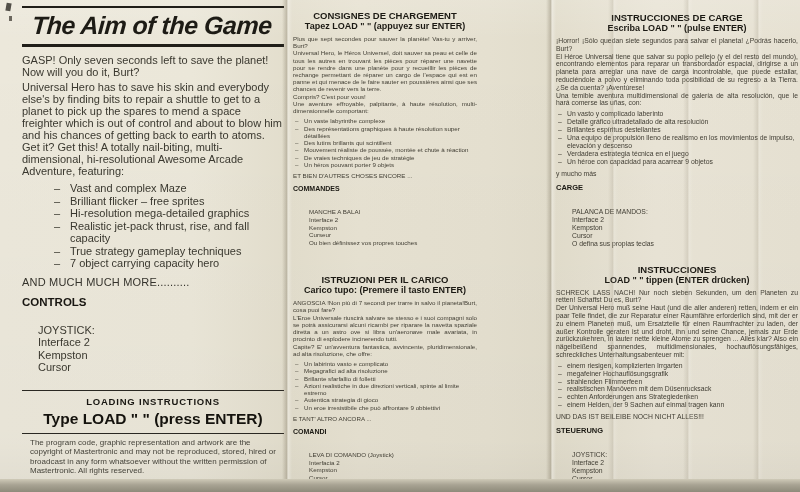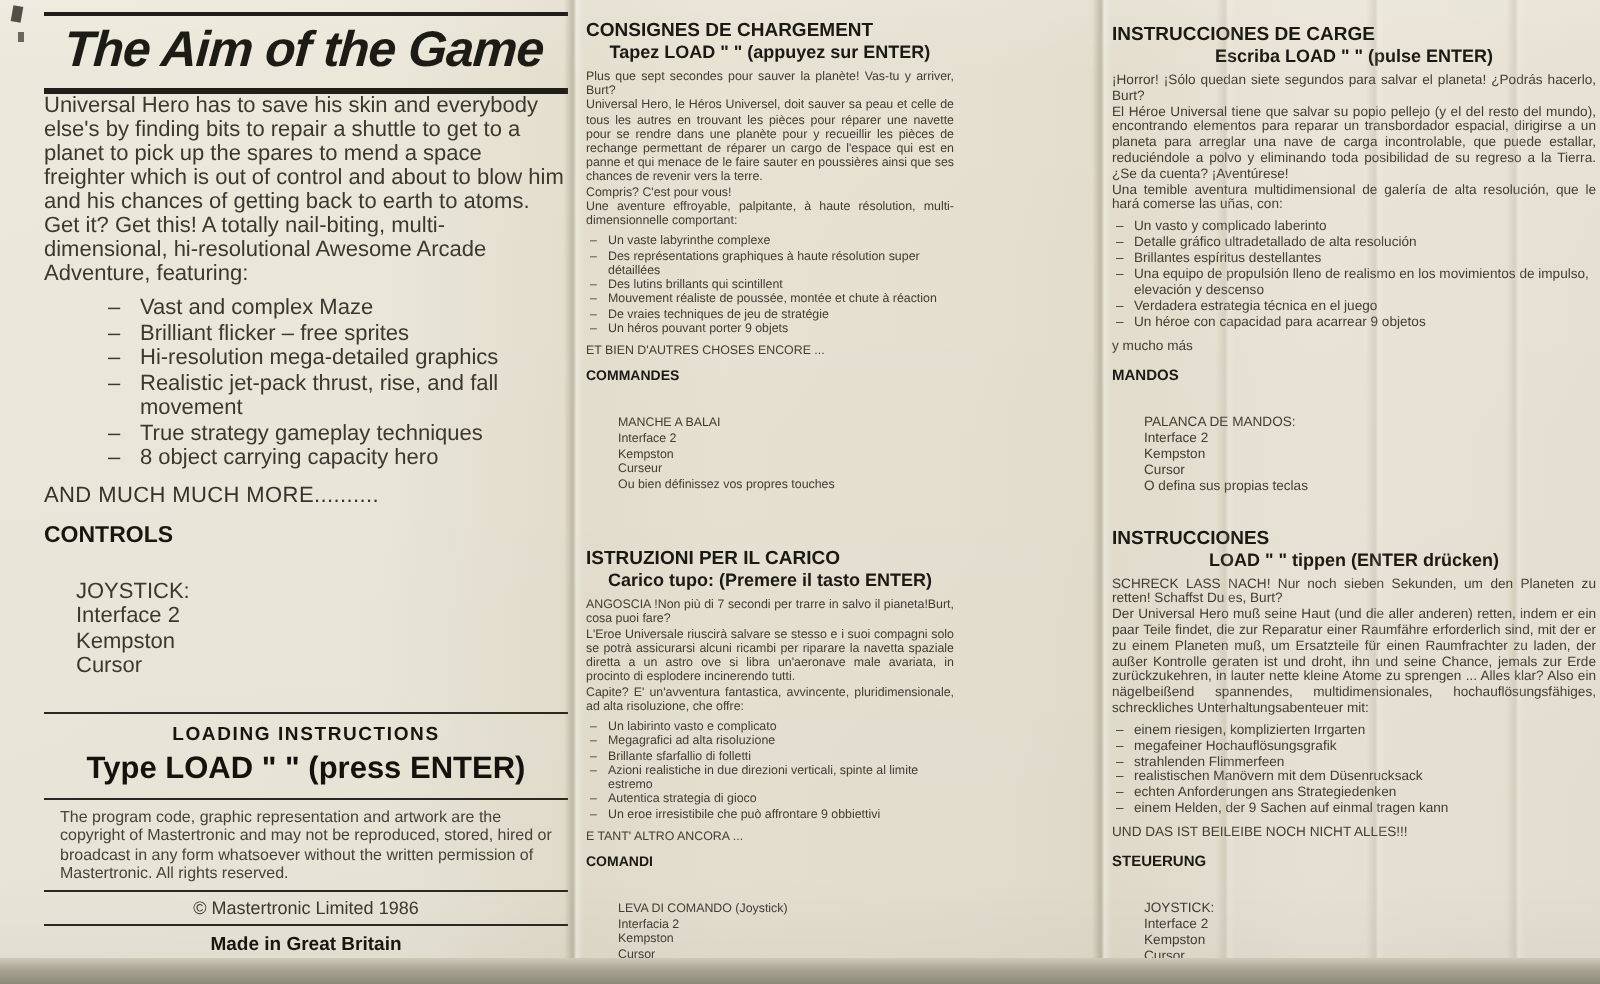--- a/index.html
+++ b/index.html
@@ -39,21 +39,21 @@
   .panel-en ul.plainlist { font-size:11px; line-height:12.5px; color:#3a382f; }
   .en-load-h { text-align:center; font-weight:700; font-size:9.5px; letter-spacing:.8px; margin-top:5px; color:#181611; }
   .en-load-cmd { text-align:center; font-weight:700; font-size:15.5px; margin:3px 0 5px; color:#14120d; }
   .en-copy { font-size:8px; line-height:9.5px; margin:4px 8px 3px; color:#45433a; }
   .en-copyline { text-align:center; font-size:9px; margin:3px 0; color:#3a382f; }
   .en-made { text-align:center; font-weight:700; font-size:9.5px; margin-top:4px; color:#181611; }
   .mt8 { margin-top:8px; }
 
   
   .panel-mid { position:absolute; left:293px; top:10px; width:184px; color:#403d33; }
-  .col-h   { font-weight:700; font-size:9.5px; line-height:11px; color:#1b1913; }
+  .col-h   { text-align:center; font-weight:700; font-size:9.5px; line-height:11px; color:#1b1913; }
   .col-sub { text-align:center; font-weight:700; font-size:9px;  line-height:10px; color:#1b1913; margin-bottom:4px; }
   .panel-mid p, .panel-right p { font-size:6.2px; line-height:7.2px; margin:0; text-align:justify; }
   .panel-mid ul.feat, .panel-right ul.feat { margin:3px 0 0 2px; font-size:6.2px; line-height:7.3px; }
   .panel-mid ul.feat li, .panel-right ul.feat li { position:relative; padding-left:9px; }
   .panel-mid ul.feat li::before, .panel-right ul.feat li::before { content:"–"; position:absolute; left:0; }
   .more-line { font-size:6.2px; margin-top:4px; }
   .ctl-h { font-weight:700; font-size:7px; margin-top:6px; color:#1b1913; }
   .panel-mid ul.plainlist, .panel-right ul.plainlist { font-size:6.2px; line-height:7.6px; }
   .sect-gap { margin-top:28px; }
 
@@ -72,29 +72,30 @@
 <div id="scan">
 
   <div class="mark m1"></div>
   <div class="mark m2"></div>
 
   <div class="panel-en">
     <div class="rule-thin"></div>
     <div class="en-title">The Aim of the Game</div>
     <div class="rule-thick"></div>
 
+    <p class="body intro">GASP! Only seven seconds left to save the planet! Now will you do it, Burt?</p>
     <p class="body">Universal Hero has to save his skin and everybody else's by finding bits to repair a shuttle to get to a planet to pick up the spares to mend a space freighter which is out of control and about to blow him and his chances of getting back to earth to atoms. Get it? Get this! A totally nail-biting, multi-dimensional, hi-resolutional Awesome Arcade Adventure, featuring:</p>
 
     <ul class="feat">
         <li>Vast and complex Maze</li>
         <li>Brilliant flicker – free sprites</li>
         <li>Hi-resolution mega-detailed graphics</li>
-        <li>Realistic jet-pack thrust, rise, and fall movement</li>
+        <li>Realistic jet-pack thrust, rise, and fall capacity</li>
         <li>True strategy gameplay techniques</li>
-        <li>8 object carrying capacity hero</li>
+        <li>7 object carrying capacity hero</li>
       </ul>
 
     <div class="en-more">AND MUCH MUCH MORE..........</div>
     <div class="en-controls-h">CONTROLS</div>
     <ul class="plainlist">
         <li>JOYSTICK:</li>
         <li>Interface 2</li>
         <li>Kempston</li>
         <li>Cursor</li>
       </ul>
@@ -175,21 +176,21 @@
       </div>
     <ul class="feat">
         <li>Un vasto y complicado laberinto</li>
         <li>Detalle gráfico ultradetallado de alta resolución</li>
         <li>Brillantes espíritus destellantes</li>
         <li>Una equipo de propulsión lleno de realismo en los movimientos de impulso, elevación y descenso</li>
         <li>Verdadera estrategia técnica en el juego</li>
         <li>Un héroe con capacidad para acarrear 9 objetos</li>
       </ul>
     <div class="more-line">y mucho más</div>
-    <div class="ctl-h">MANDOS</div>
+    <div class="ctl-h">CARGE</div>
     <ul class="plainlist">
         <li>PALANCA DE MANDOS:</li>
         <li>Interface 2</li>
         <li>Kempston</li>
         <li>Cursor</li>
         <li>O defina sus propias teclas</li>
       </ul>
 
     <div class="col-h sect-gap-sm">INSTRUCCIONES</div>
     <div class="col-sub">LOAD " " tippen (ENTER drücken)</div>

